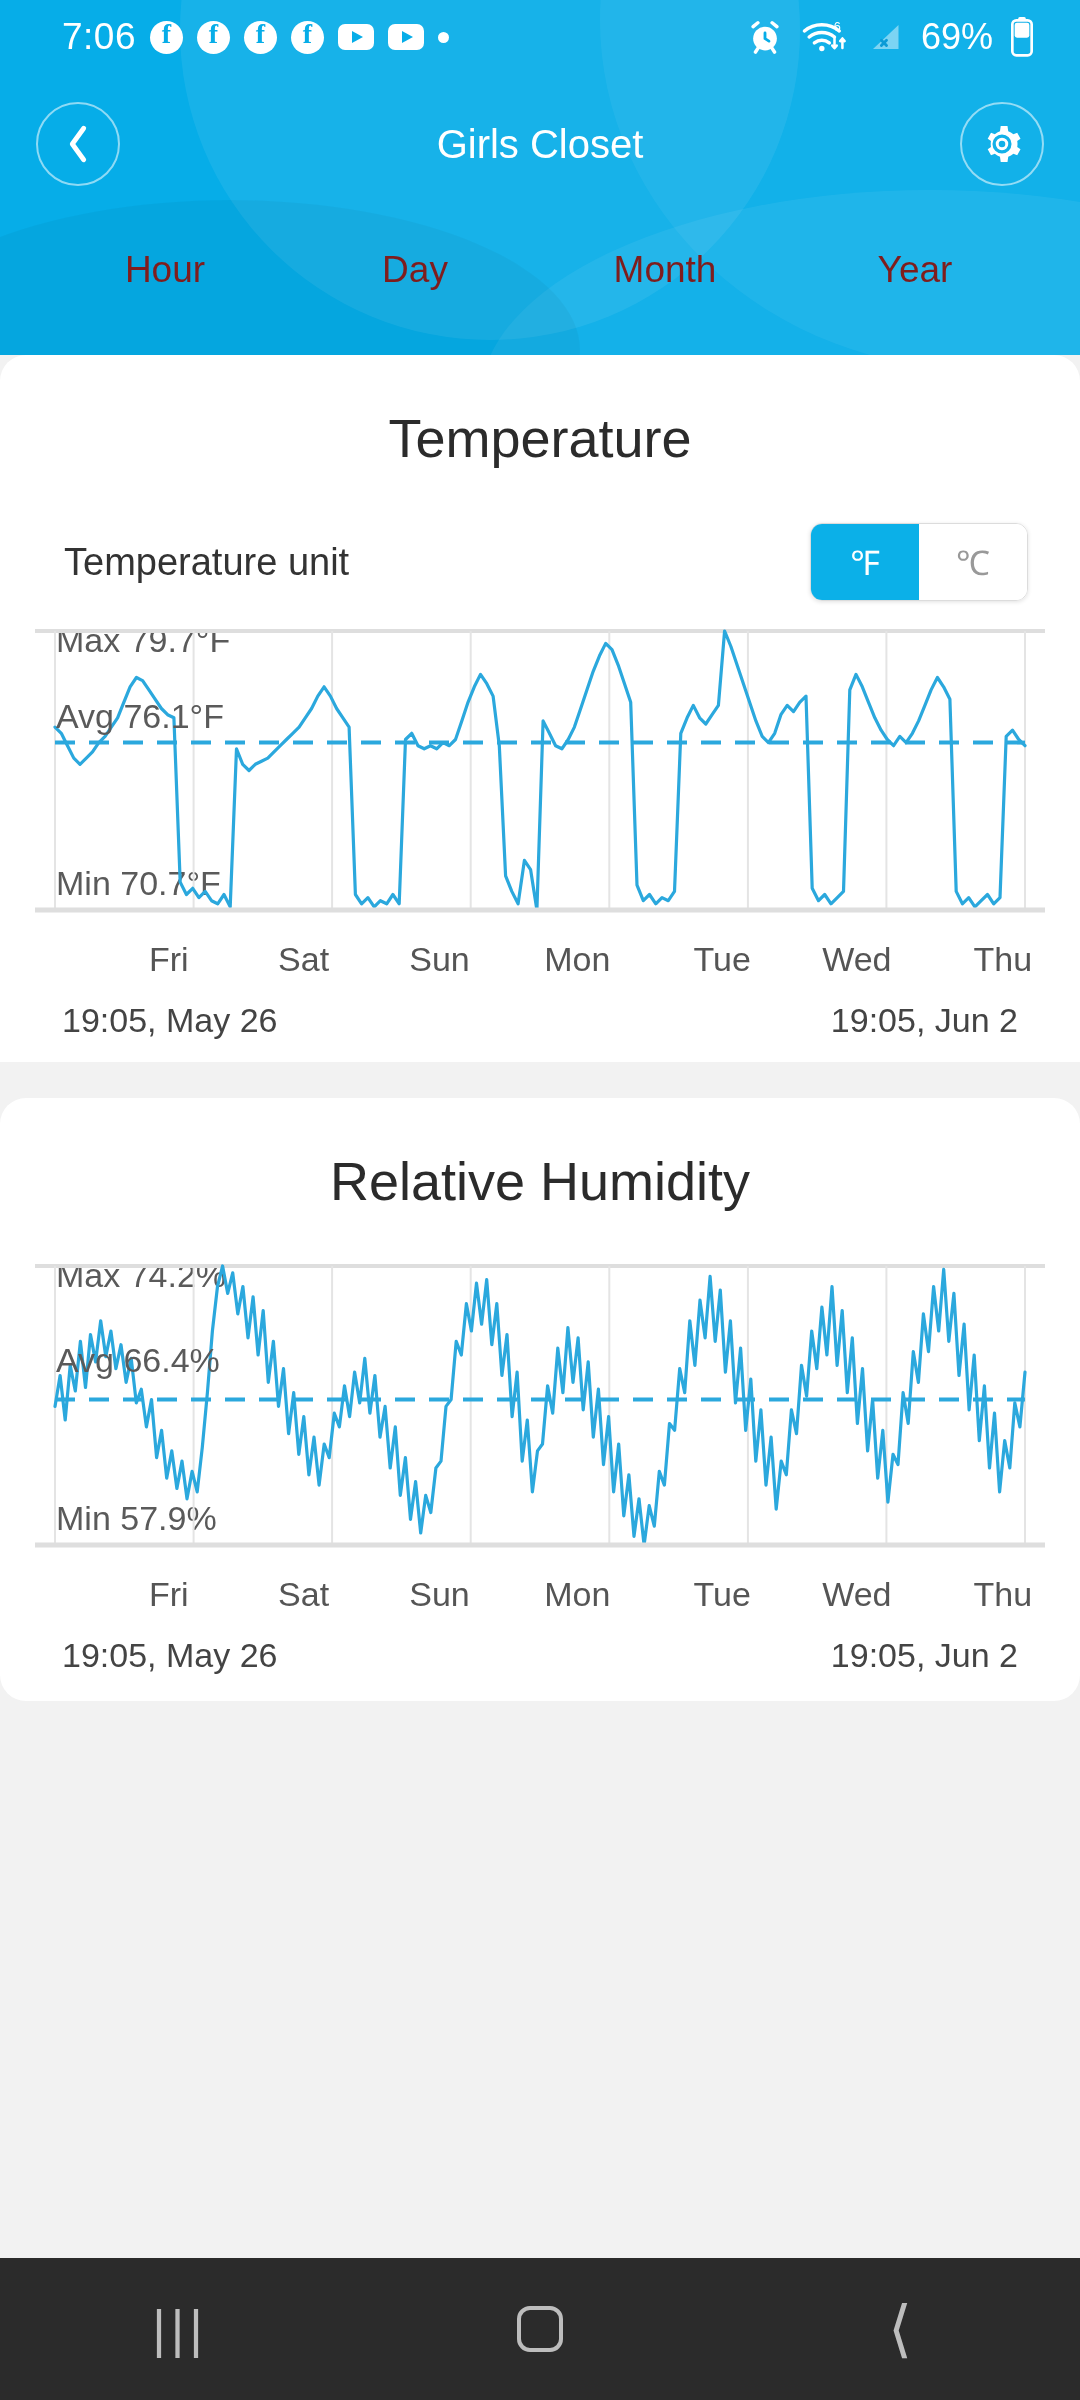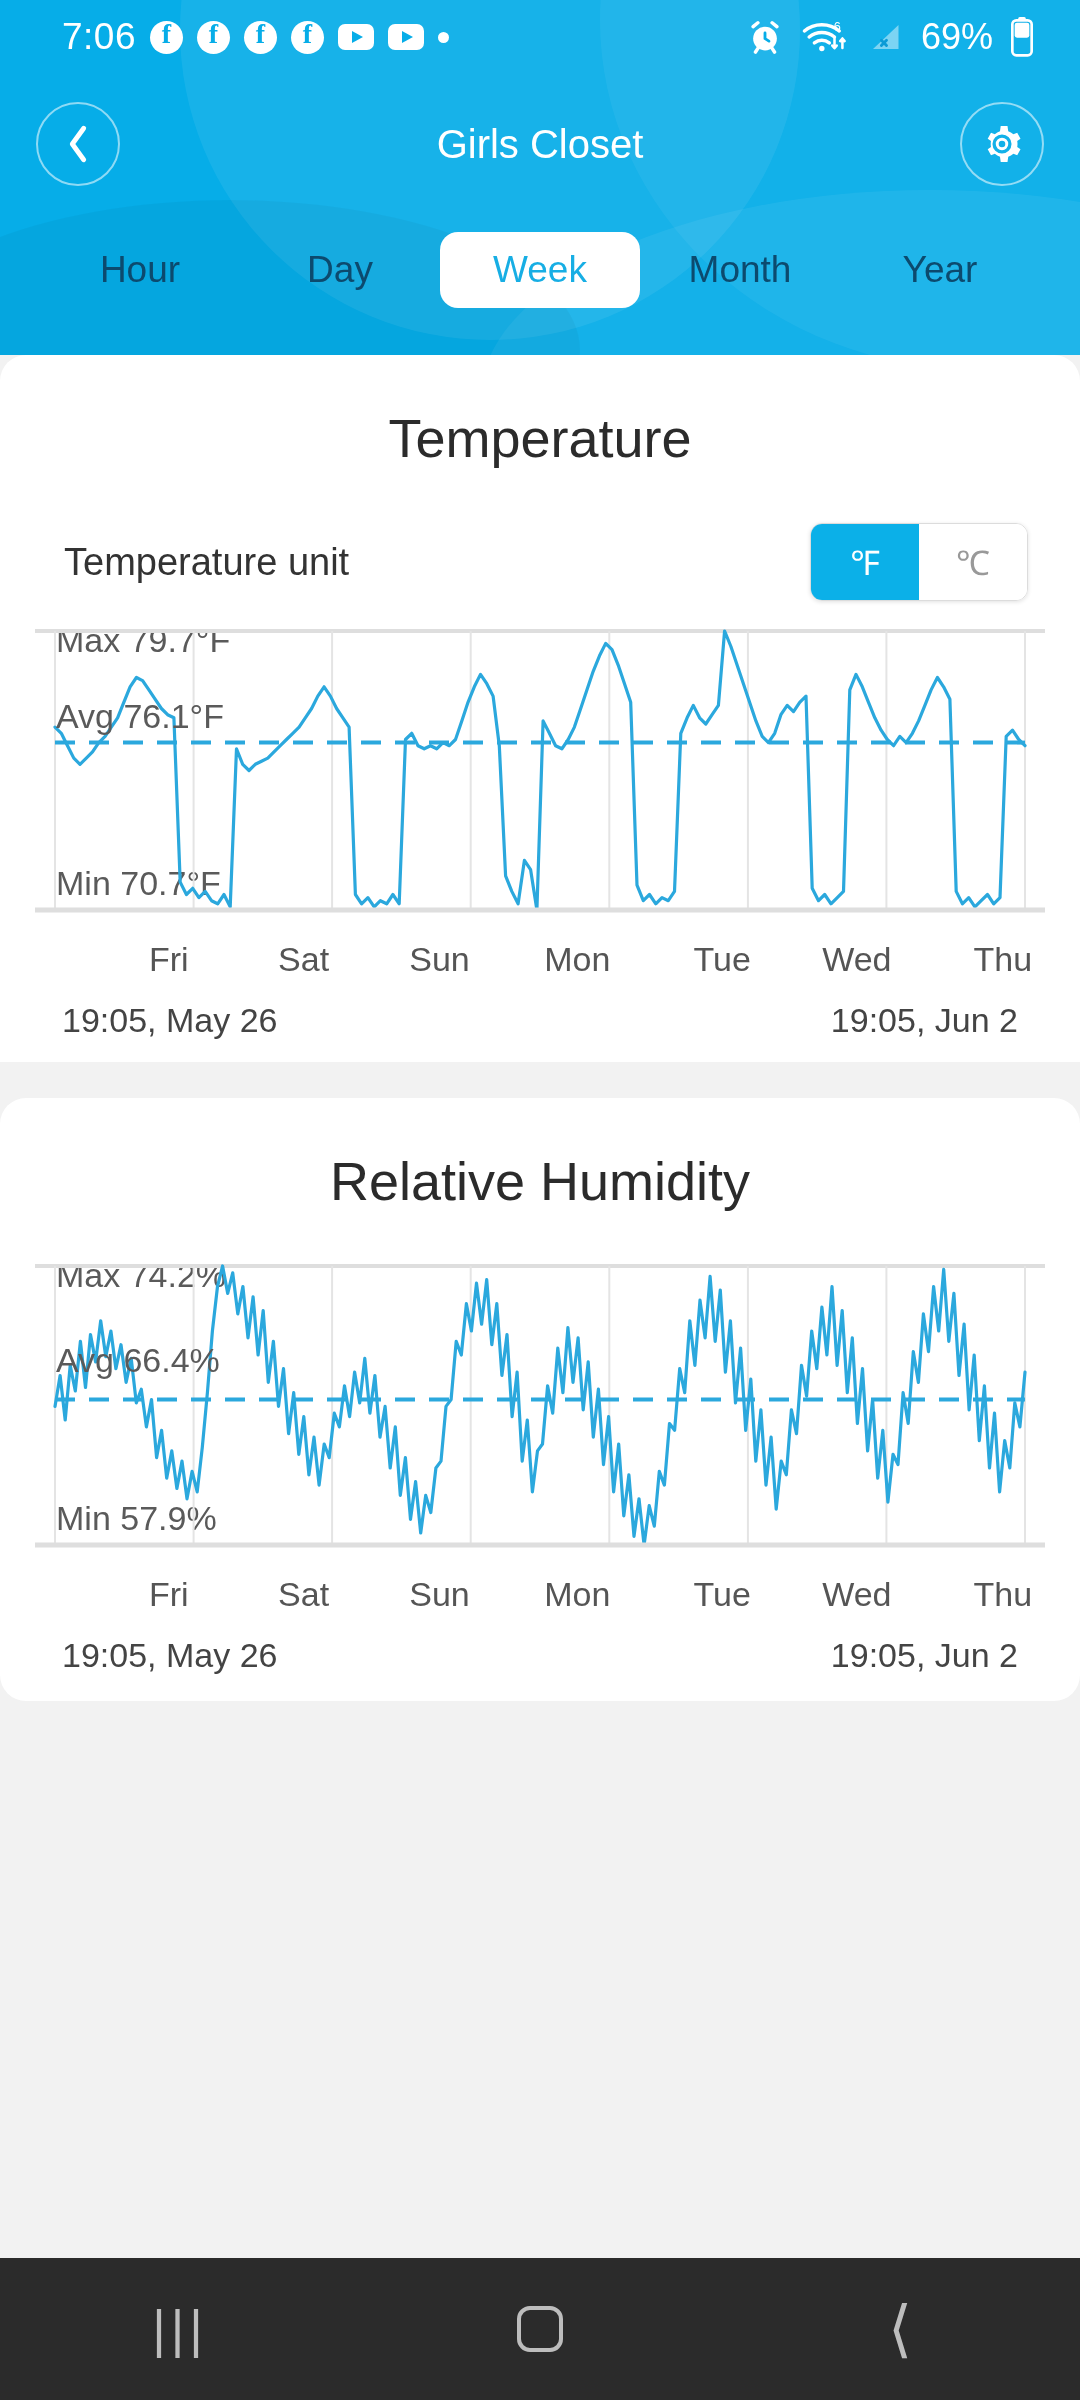--- a/index.html
+++ b/index.html
@@ -71,21 +71,21 @@
     position:absolute; left:0; width:1080px; text-align:center;
     color:#fff; font-size:40px;
   }
 
   
   #tab-bar{
     position:absolute; top:214px; left:0; width:1080px; height:112px;
     display:flex; align-items:center; padding:0 40px;
   }
   .tab{
-    flex:1; text-align:center; color:#0c4a6e; font-size:37px;
+    flex:1; text-align:center; color:#7f1d1d; font-size:37px;
     padding:17px 0; border-radius:18px;
   }
   .tab.active{ background:#fff; color:#17AEE4; }
 
   
   #content{
     position:absolute; top:355px; left:0; width:1080px; height:2045px;
     background:#F2F2F2;
   }
   .card{
@@ -238,21 +238,20 @@
           <path d="M12 8.6a3.4 3.4 0 1 0 0 6.8 3.4 3.4 0 0 0 0-6.8zm0 5.2a1.8 1.8 0 1 1 0-3.6 1.8 1.8 0 0 1 0 3.6z"></path>
           <path d="M20.3 13.6a8.5 8.5 0 0 0 0-3.2l1.8-1.3-1.8-3.2-2.1.8a8.3 8.3 0 0 0-2.8-1.6L15 2.2H11.3l-.4 2.9a8.3 8.3 0 0 0-2.8 1.6l-2.1-.8-1.8 3.2 1.8 1.3a8.5 8.5 0 0 0 0 3.2l-1.8 1.3 1.8 3.2 2.1-.8a8.3 8.3 0 0 0 2.8 1.6l.4 2.9H15l.4-2.9a8.3 8.3 0 0 0 2.8-1.6l2.1.8 1.8-3.2zM12 17.2A5.2 5.2 0 1 1 12 6.8a5.2 5.2 0 0 1 0 10.4z"></path>
         </svg>
       </span>
     </div>
   </div>
 
   <div id="tab-bar">
     <div class="tab">Hour</div>
     <div class="tab">Day</div>
-    <div class="tab active">Week</div>
     <div class="tab">Month</div>
     <div class="tab">Year</div>
   </div>
 </div>
 
 <div id="content">
 
   <div class="card" id="card-temperature">
     <div class="card-title">Temperature</div>
 

